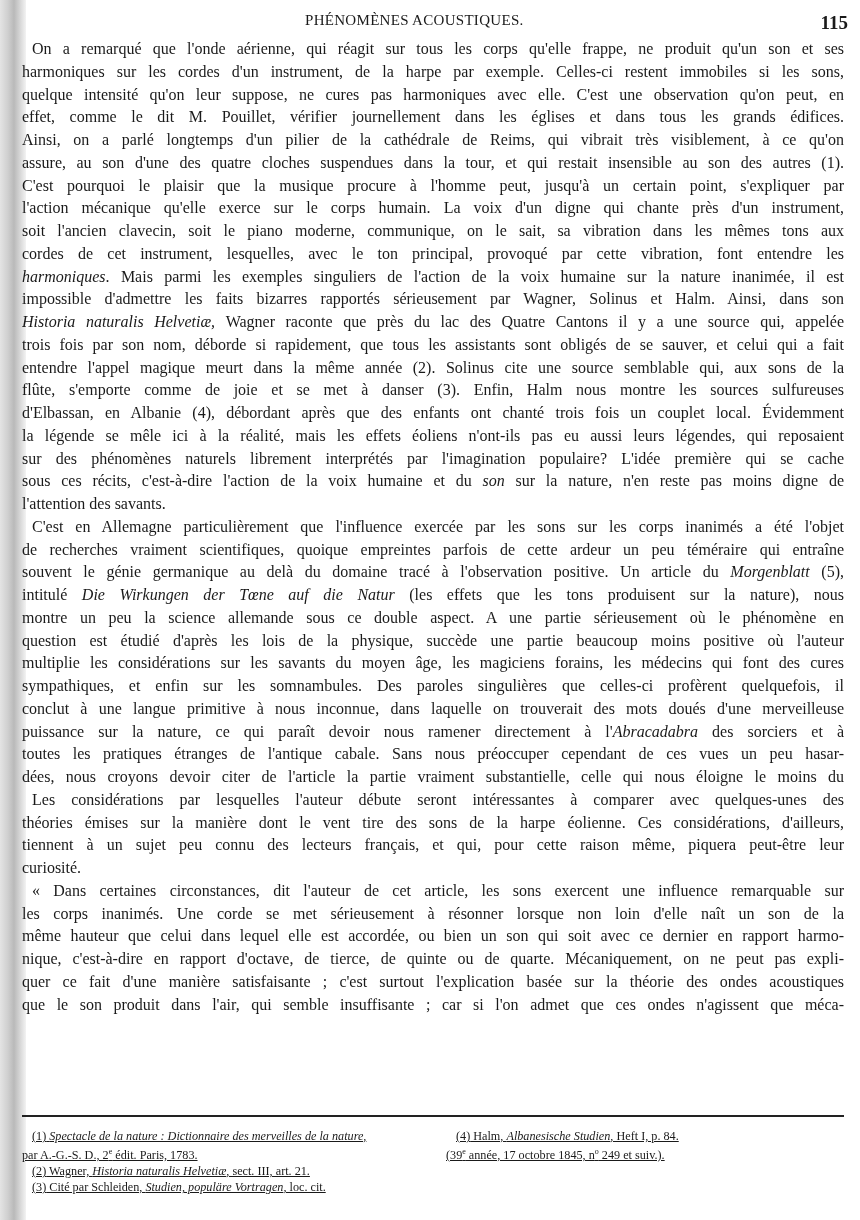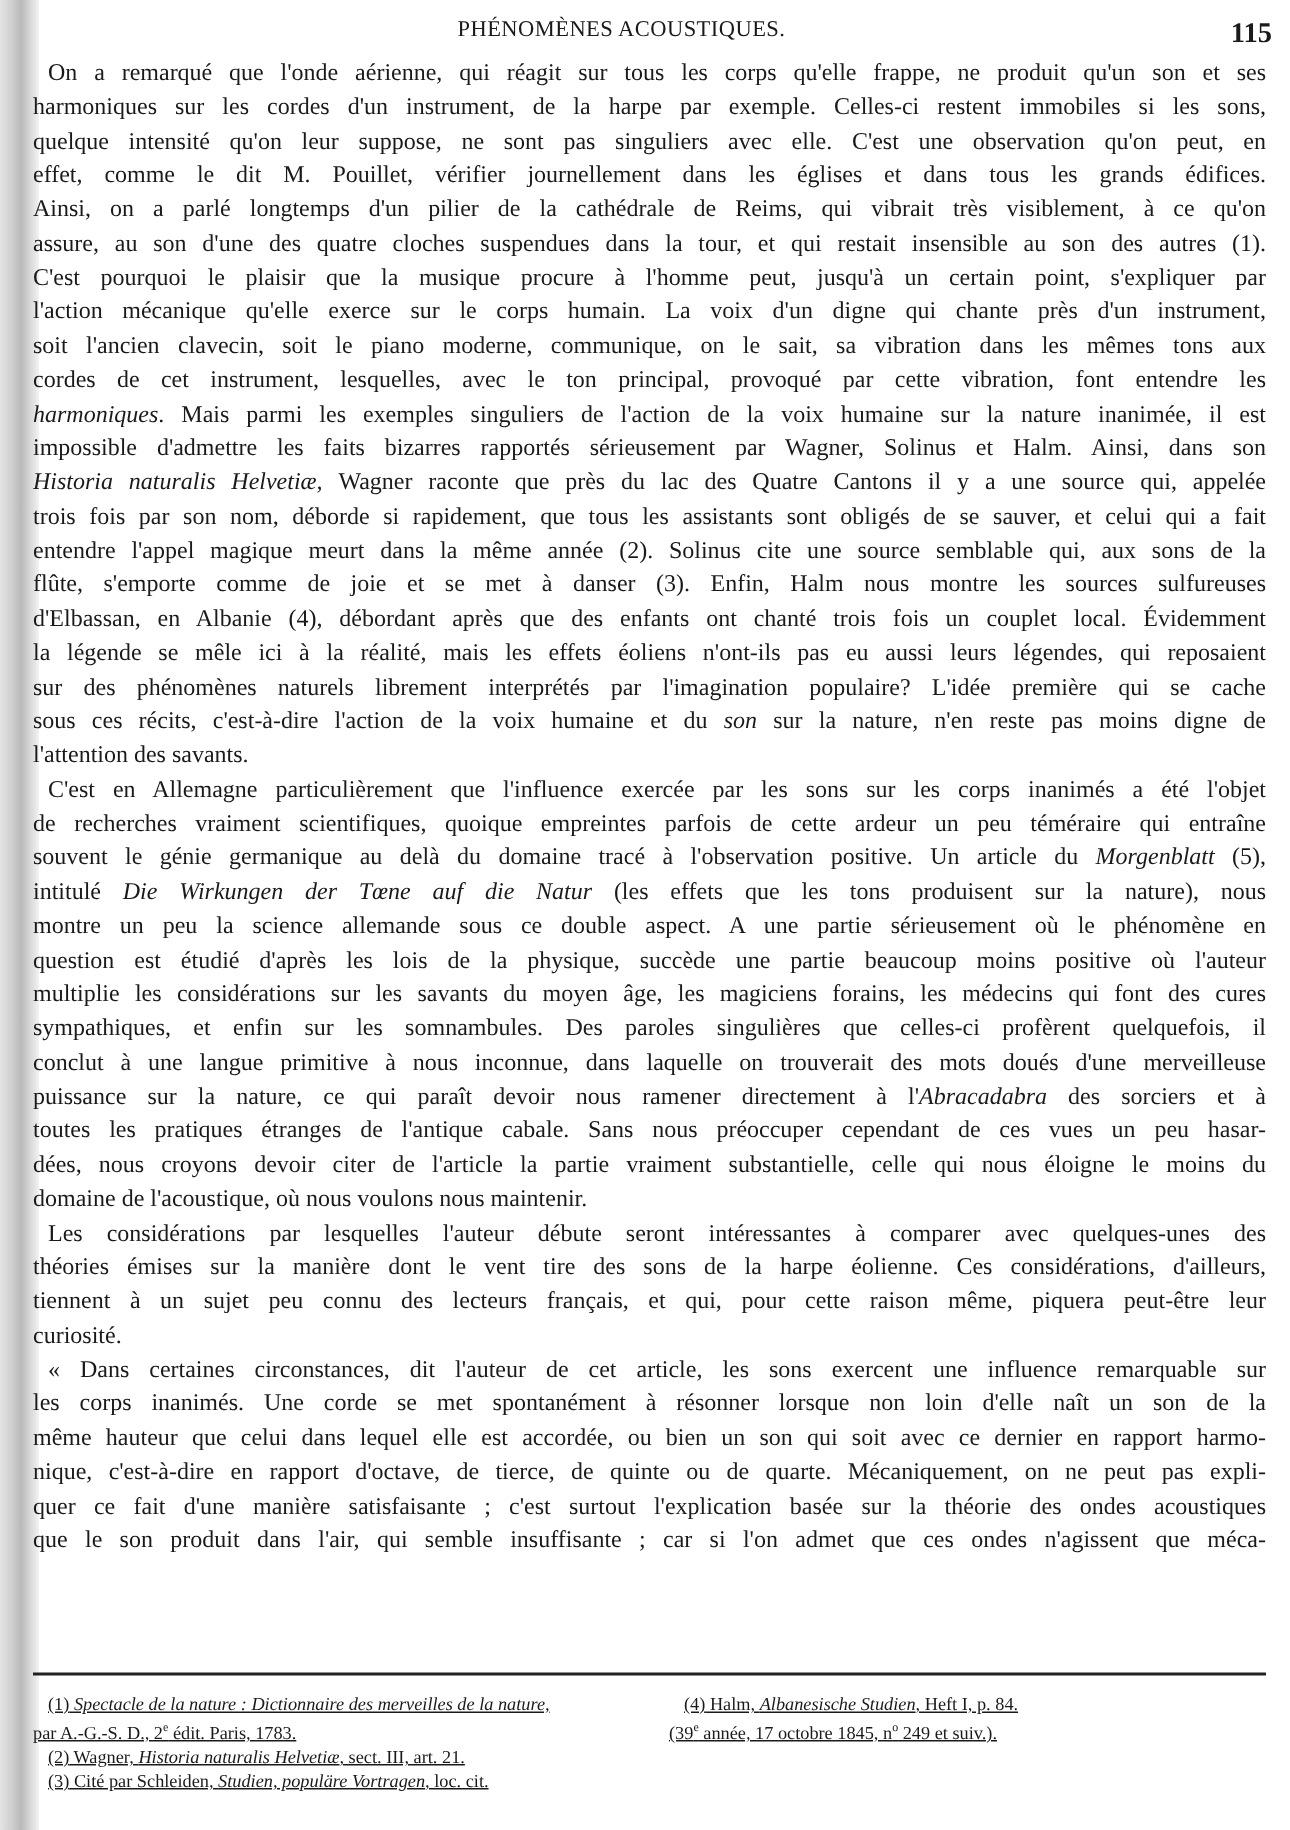--- a/index.html
+++ b/index.html
@@ -31,21 +31,21 @@
 <div class="binding"></div>
 
 <div class="running-head">
   <span class="title">PHÉNOMÈNES ACOUSTIQUES.</span>
 </div>
 <div class="page-num">115</div>
 
 <div class="body" id="body">
     <div class="line indent">On a remarqué que l'onde aérienne, qui réagit sur tous les corps qu'elle frappe, ne produit qu'un son et ses</div>
     <div class="line">harmoniques sur les cordes d'un instrument, de la harpe par exemple. Celles-ci restent immobiles si les sons,</div>
-    <div class="line">quelque intensité qu'on leur suppose, ne sont pas singuliers avec elle. C'est une observation qu'on peut, en</div>
+    <div class="line">quelque intensité qu'on leur suppose, ne cures pas harmoniques avec elle. C'est une observation qu'on peut, en</div>
     <div class="line">effet, comme le dit M. Pouillet, vérifier journellement dans les églises et dans tous les grands édifices.</div>
     <div class="line">Ainsi, on a parlé longtemps d'un pilier de la cathédrale de Reims, qui vibrait très visiblement, à ce qu'on</div>
     <div class="line">assure, au son d'une des quatre cloches suspendues dans la tour, et qui restait insensible au son des autres (1).</div>
     <div class="line">C'est pourquoi le plaisir que la musique procure à l'homme peut, jusqu'à un certain point, s'expliquer par</div>
     <div class="line">l'action mécanique qu'elle exerce sur le corps humain. La voix d'un digne qui chante près d'un instrument,</div>
     <div class="line">soit l'ancien clavecin, soit le piano moderne, communique, on le sait, sa vibration dans les mêmes tons aux</div>
     <div class="line">cordes de cet instrument, lesquelles, avec le ton principal, provoqué par cette vibration, font entendre les</div>
     <div class="line"><i>harmoniques</i>. Mais parmi les exemples singuliers de l'action de la voix humaine sur la nature inanimée, il est</div>
     <div class="line">impossible d'admettre les faits bizarres rapportés sérieusement par Wagner, Solinus et Halm. Ainsi, dans son</div>
     <div class="line"><i>Historia naturalis Helvetiæ, </i>Wagner raconte que près du lac des Quatre Cantons il y a une source qui, appelée</div>
@@ -62,27 +62,26 @@
     <div class="line">souvent le génie germanique au delà du domaine tracé à l'observation positive. Un article du <i>Morgenblatt</i> (5),</div>
     <div class="line">intitulé <i>Die Wirkungen der Tœne auf die Natur</i> (les effets que les tons produisent sur la nature), nous</div>
     <div class="line">montre un peu la science allemande sous ce double aspect. A une partie sérieusement où le phénomène en</div>
     <div class="line">question est étudié d'après les lois de la physique, succède une partie beaucoup moins positive où l'auteur</div>
     <div class="line">multiplie les considérations sur les savants du moyen âge, les magiciens forains, les médecins qui font des cures</div>
     <div class="line">sympathiques, et enfin sur les somnambules. Des paroles singulières que celles-ci profèrent quelquefois, il</div>
     <div class="line">conclut à une langue primitive à nous inconnue, dans laquelle on trouverait des mots doués d'une merveilleuse</div>
     <div class="line">puissance sur la nature, ce qui paraît devoir nous ramener directement à l'<i>Abracadabra</i> des sorciers et à</div>
     <div class="line">toutes les pratiques étranges de l'antique cabale. Sans nous préoccuper cependant de ces vues un peu hasar-</div>
     <div class="line">dées, nous croyons devoir citer de l'article la partie vraiment substantielle, celle qui nous éloigne le moins du</div>
-    <div class="line last">domaine de l'acoustique, où nous voulons nous maintenir.</div>
     <div class="line indent">Les considérations par lesquelles l'auteur débute seront intéressantes à comparer avec quelques-unes des</div>
     <div class="line">théories émises sur la manière dont le vent tire des sons de la harpe éolienne. Ces considérations, d'ailleurs,</div>
     <div class="line">tiennent à un sujet peu connu des lecteurs français, et qui, pour cette raison même, piquera peut-être leur</div>
     <div class="line last">curiosité.</div>
     <div class="line indent">« Dans certaines circonstances, dit l'auteur de cet article, les sons exercent une influence remarquable sur</div>
-    <div class="line">les corps inanimés. Une corde se met spontanément à résonner lorsque non loin d'elle naît un son de la</div>
+    <div class="line">les corps inanimés. Une corde se met sérieusement à résonner lorsque non loin d'elle naît un son de la</div>
     <div class="line">même hauteur que celui dans lequel elle est accordée, ou bien un son qui soit avec ce dernier en rapport harmo-</div>
     <div class="line">nique, c'est-à-dire en rapport d'octave, de tierce, de quinte ou de quarte. Mécaniquement, on ne peut pas expli-</div>
     <div class="line">quer ce fait d'une manière satisfaisante ; c'est surtout l'explication basée sur la théorie des ondes acoustiques</div>
     <div class="line">que le son produit dans l'air, qui semble insuffisante ; car si l'on admet que ces ondes n'agissent que méca-</div>
   </div>
 
 <div class="rule"></div>
 
 <div class="notes left" id="notes-left">
     <div class="note ind"><span>(1)</span> <i>Spectacle de la nature : Dictionnaire des merveilles de la nature,</i></div>

